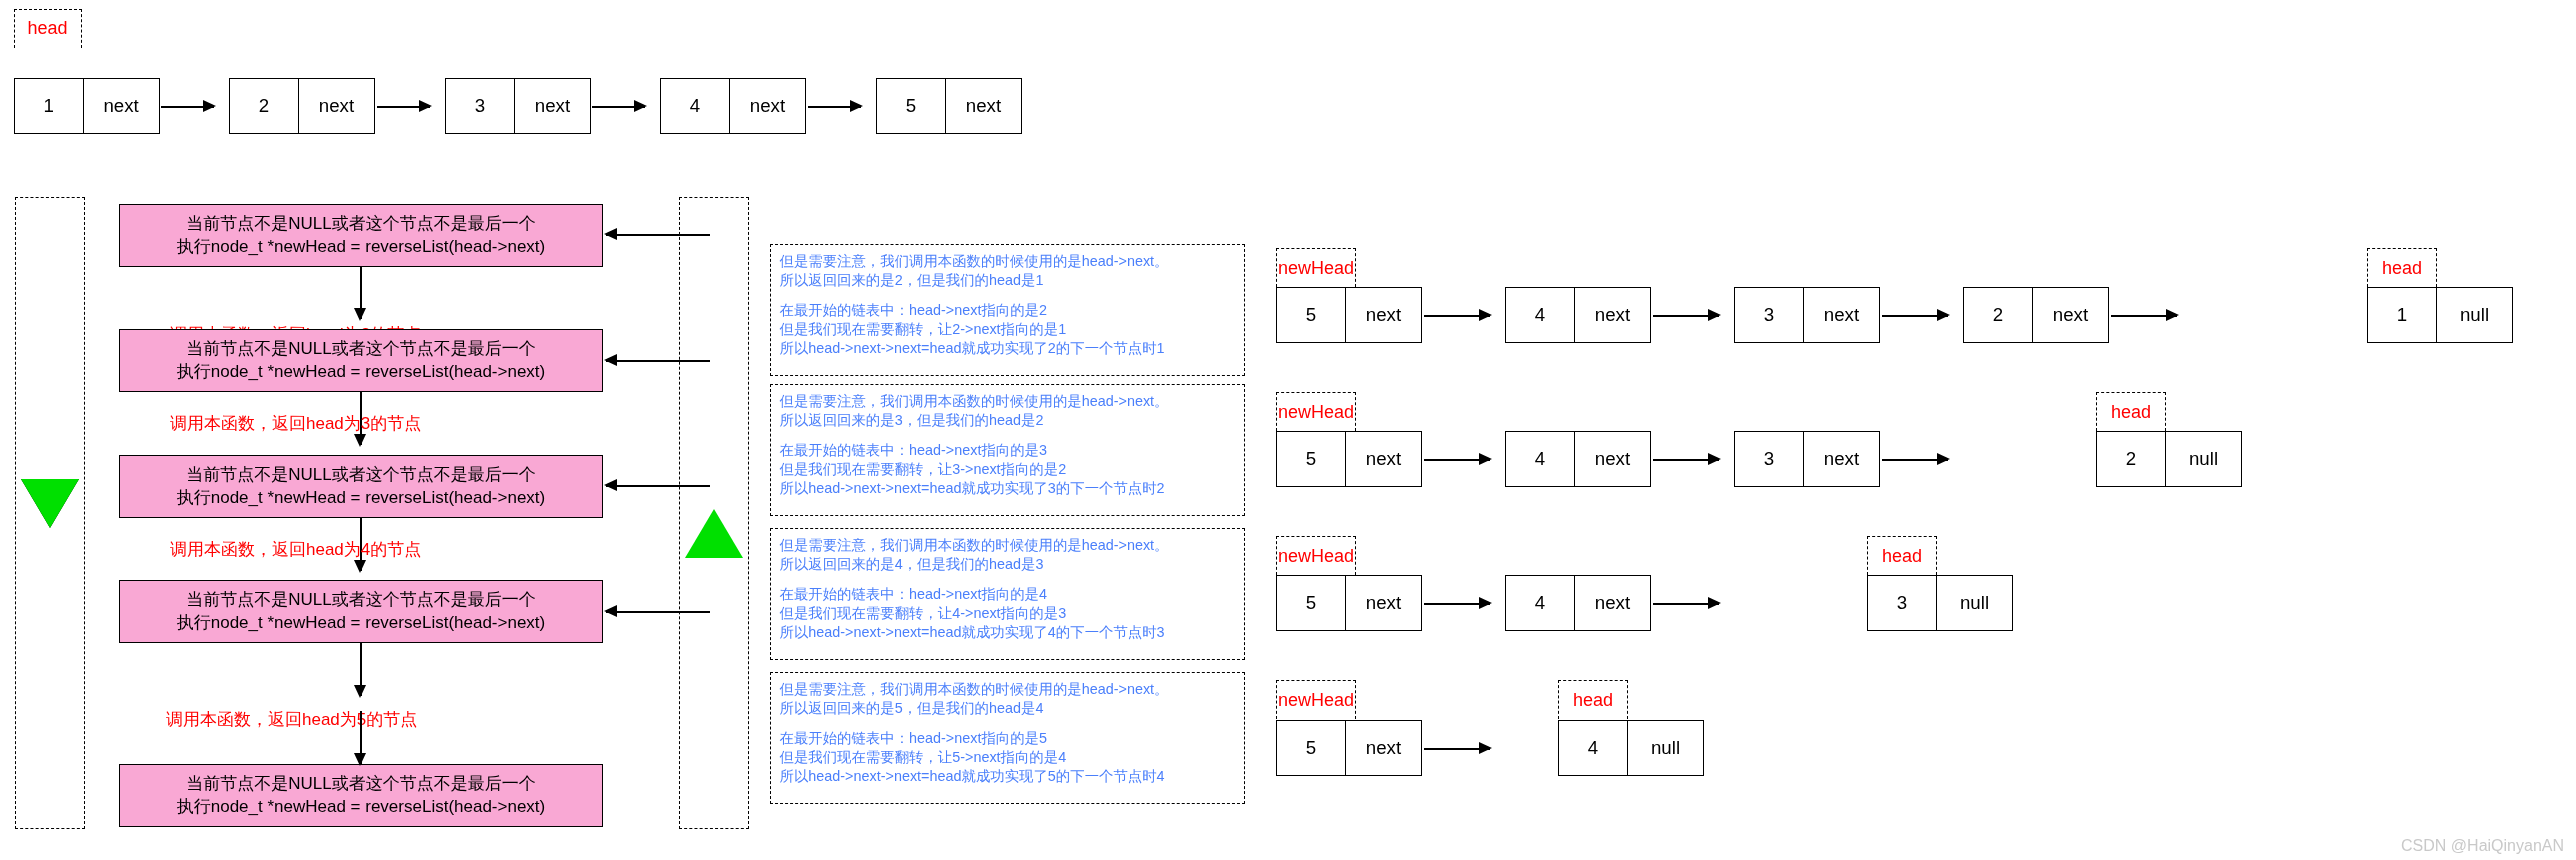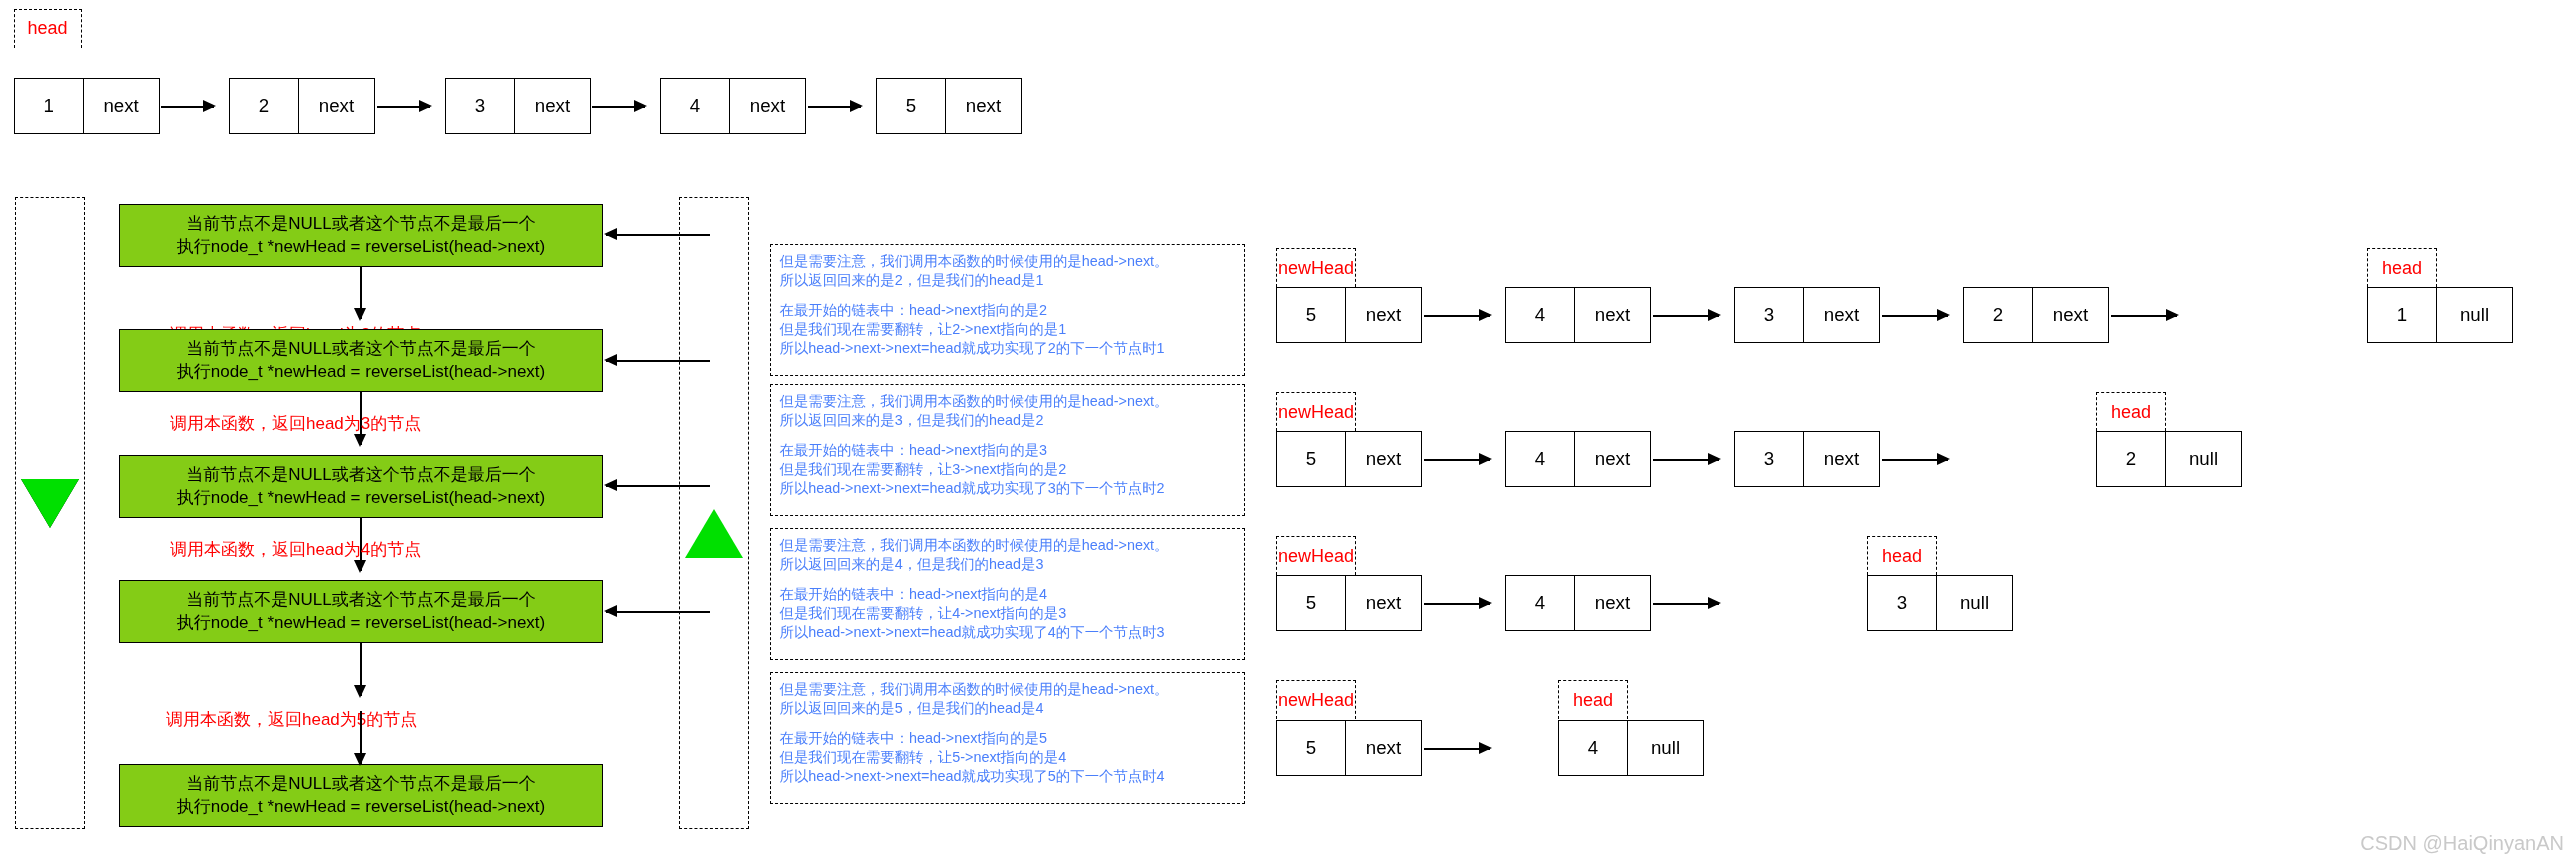--- a/index.html
+++ b/index.html
@@ -69,21 +69,21 @@
     position:absolute;
     width:0;height:0;
     border-left:29px solid transparent;
     border-right:29px solid transparent;
     border-bottom:49px solid #00e000;
   }
 
   .step-box{
     position:absolute;
     border:1.7px solid #000;
-    background:#84cc16;
+    background:#f9a8d4;
     box-sizing:border-box;
     display:flex;flex-direction:column;
     align-items:center;justify-content:center;
     padding:3.4px 6.8px;
     width:484px;height:63px;
     font-size:17px;line-height:1.35;color:#000;
     white-space:nowrap;
   }
   .step-box .l1{display:block;}
   .step-box .l2{display:block;}
@@ -122,21 +122,21 @@
     font-size:14.4px;
     line-height:1.33;
     white-space:nowrap;
     background:#fff;
   }
   .note .gap{display:block;height:11px;}
   .note .ln{display:block;}
 
   .watermark{
     position:absolute;
-    color:#c9c9c9;font-size:20px;
+    color:#c9c9c9;font-size:16px;
     right:12px;bottom:5.1px;
     white-space:nowrap;
   }
 </style>
 </head>
 <body>
 
 <div class="ptr-tag" style="left:13.6px;top:8.5px;width:68px;">
   <span>head</span>
 </div>

